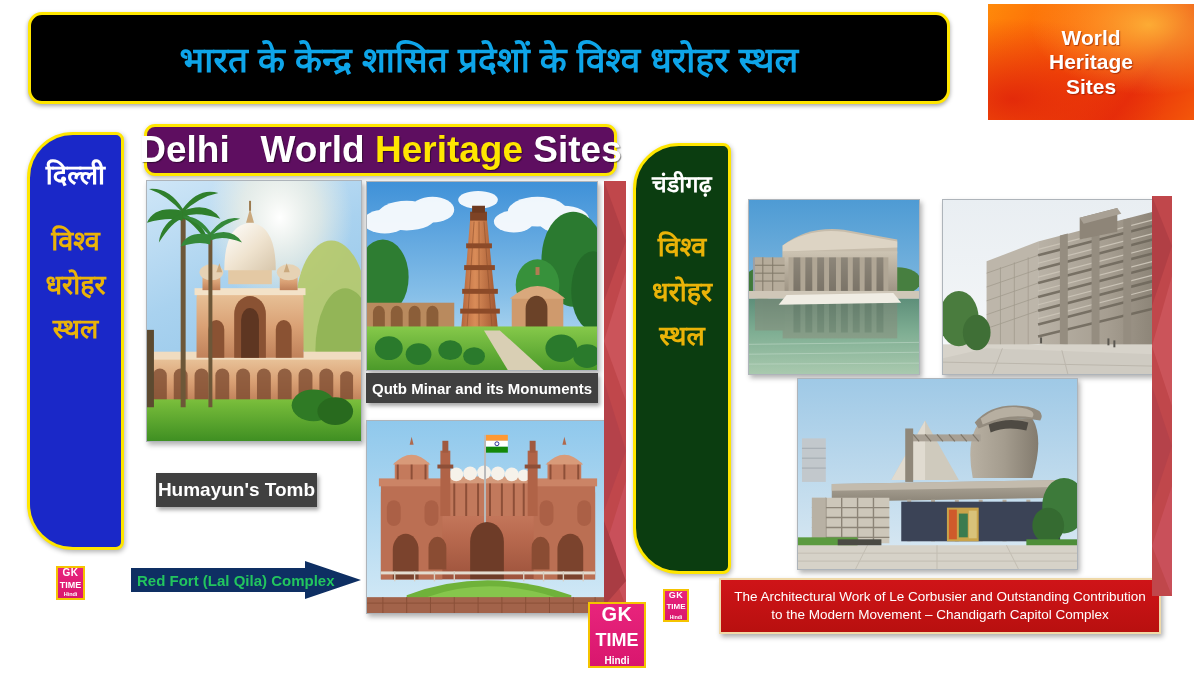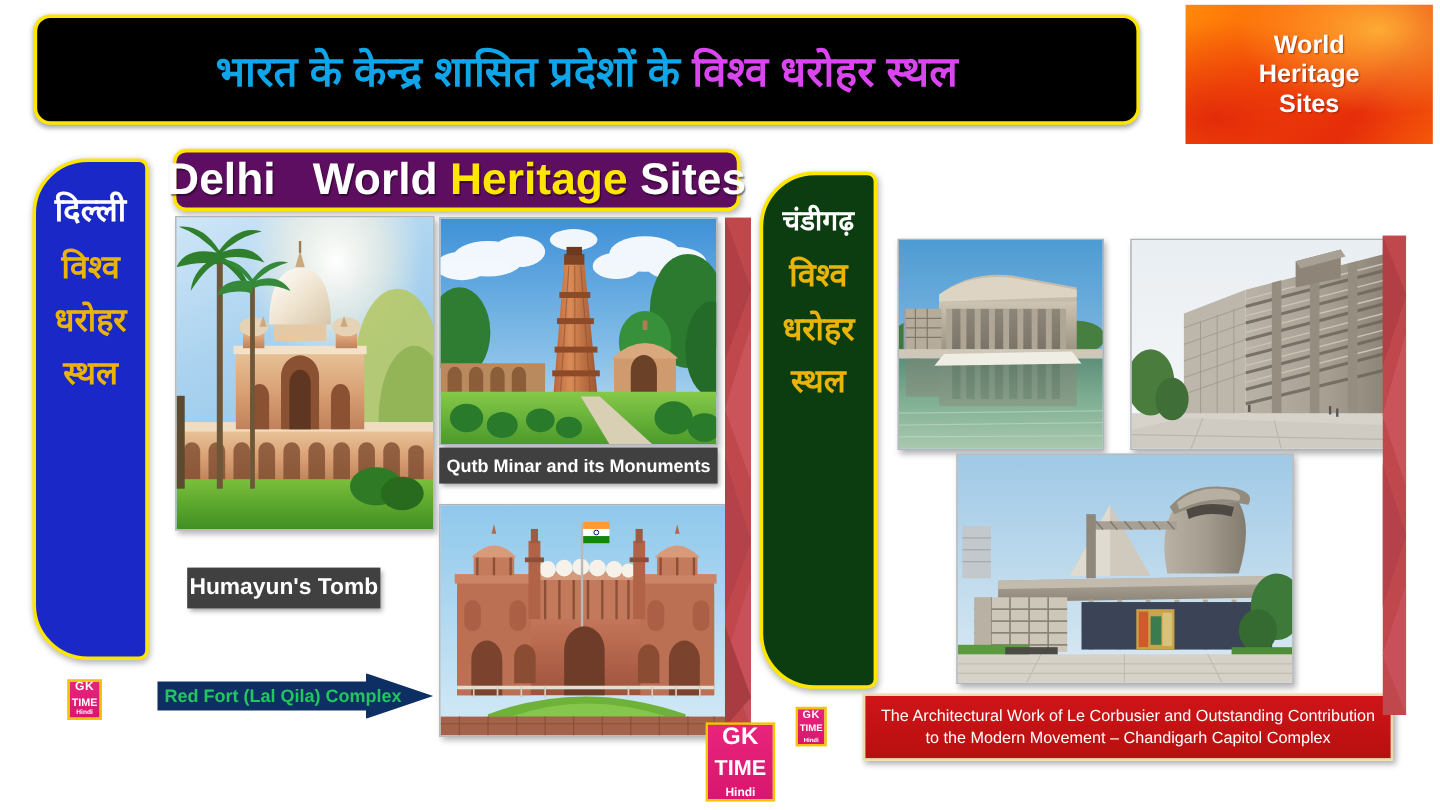--- a/index.html
+++ b/index.html
@@ -20,21 +20,21 @@
     border-radius: 14px;
     display: flex; align-items: center; justify-content: center;
     box-shadow: 0 2px 4px rgba(0,0,0,.35);
   }
   .title-text {
     font-size: 35px; font-weight: bold; letter-spacing: .2px;
     white-space: nowrap;
     font-family: "Liberation Sans", "DejaVu Sans", sans-serif;
   }
   .title-white { color: #0ea5e9; }
-  .title-yellow { color: #d946ef; }
+  .title-yellow { color: #0ea5e9; }
 
   
   .whs-badge {
     position: absolute; left: 988px; top: 4px; width: 206px; height: 116px;
     background:
       radial-gradient(ellipse at 78% 18%, rgba(255,190,60,.85) 0%, rgba(255,150,20,0) 52%),
       radial-gradient(ellipse at 12% 82%, rgba(224,36,10,.9) 0%, rgba(224,36,10,0) 60%),
       linear-gradient(128deg, #ff8a0a 0%, #fb5a06 42%, #e8300a 72%, #f4570a 100%);
     display: flex; flex-direction: column; align-items: center; justify-content: center;
     gap: 1px;
@@ -58,21 +58,21 @@
     border-radius: 46px 46px 46px 46px / 46px 46px 46px 46px;
     border-top-right-radius: 8px; border-bottom-right-radius: 8px;
   }
   .side-chd {
     left: 633px; top: 143px; width: 98px; height: 431px;
     background: #0b3d10;
     border-radius: 46px 8px 8px 46px;
   }
   .side-panel .s-city {
     color: #ffffff; font-weight: bold; font-size: 27px; line-height: 1.1;
-    margin-bottom: 18px; letter-spacing: .3px;
+    margin-bottom: 36px; letter-spacing: .3px;
   }
   .side-chd .s-city { font-size: 23px; }
   .side-panel .s-line {
     color: #eab308; font-weight: bold; font-size: 27px; line-height: 1.05;
     margin-bottom: 16px;
   }
 
   
   .sec-head {
     position: absolute; display: flex; align-items: center; justify-content: center;

